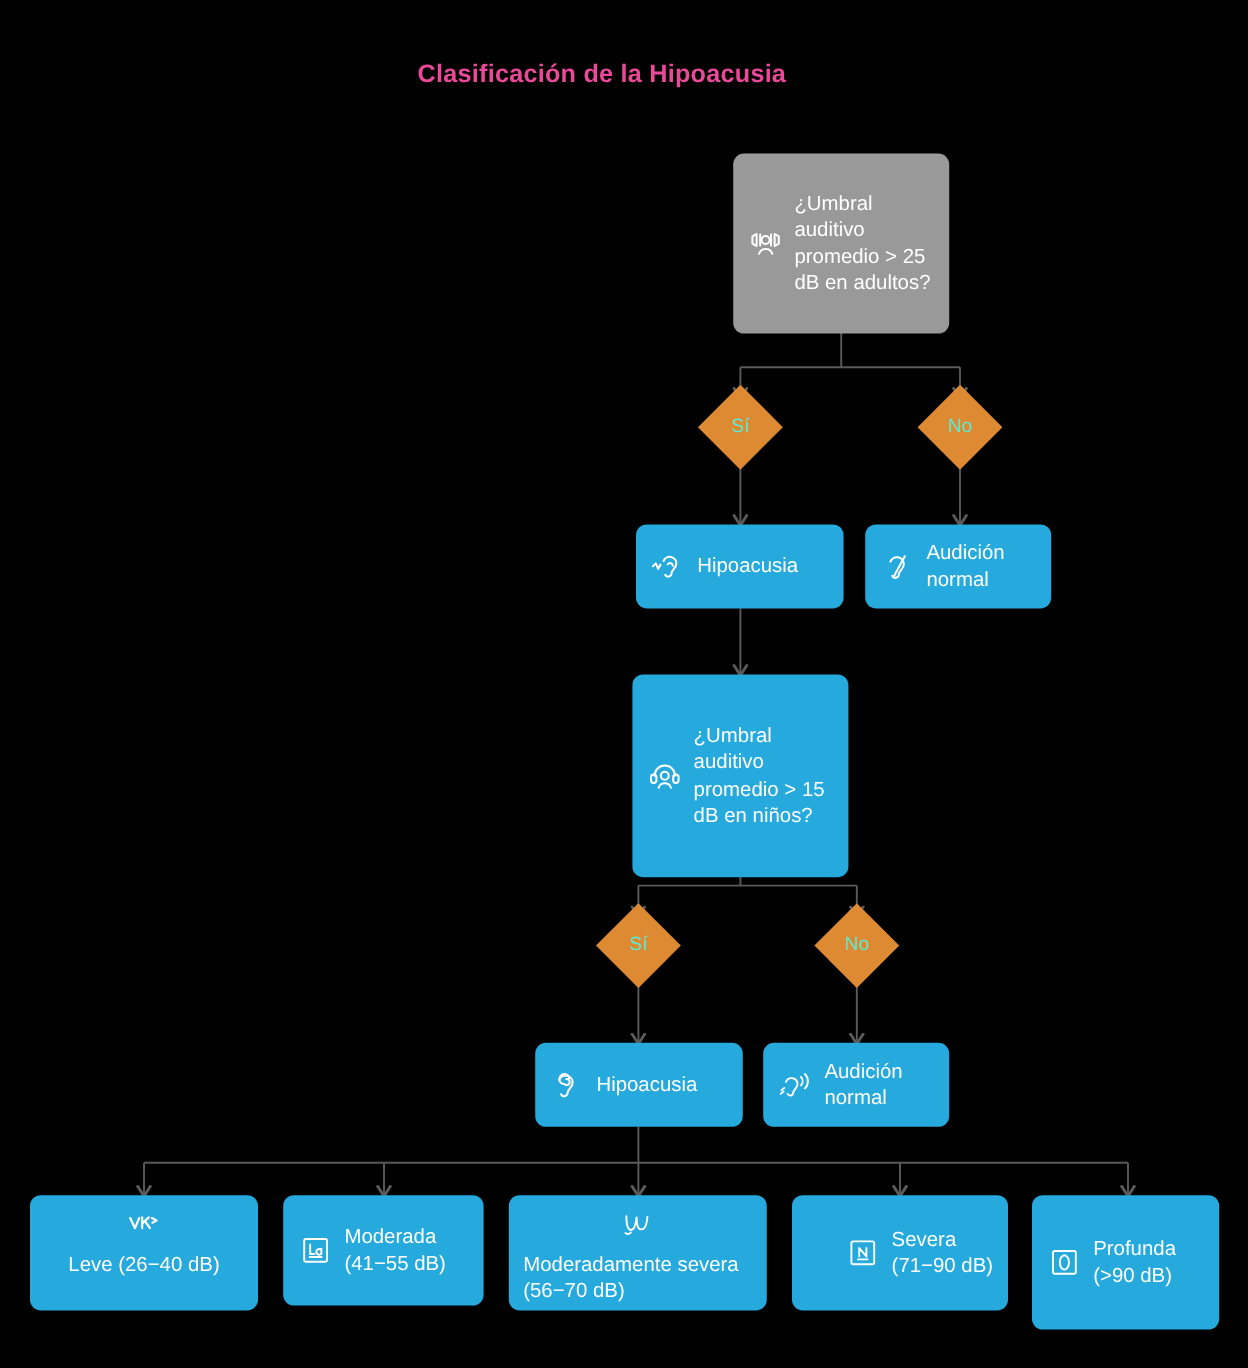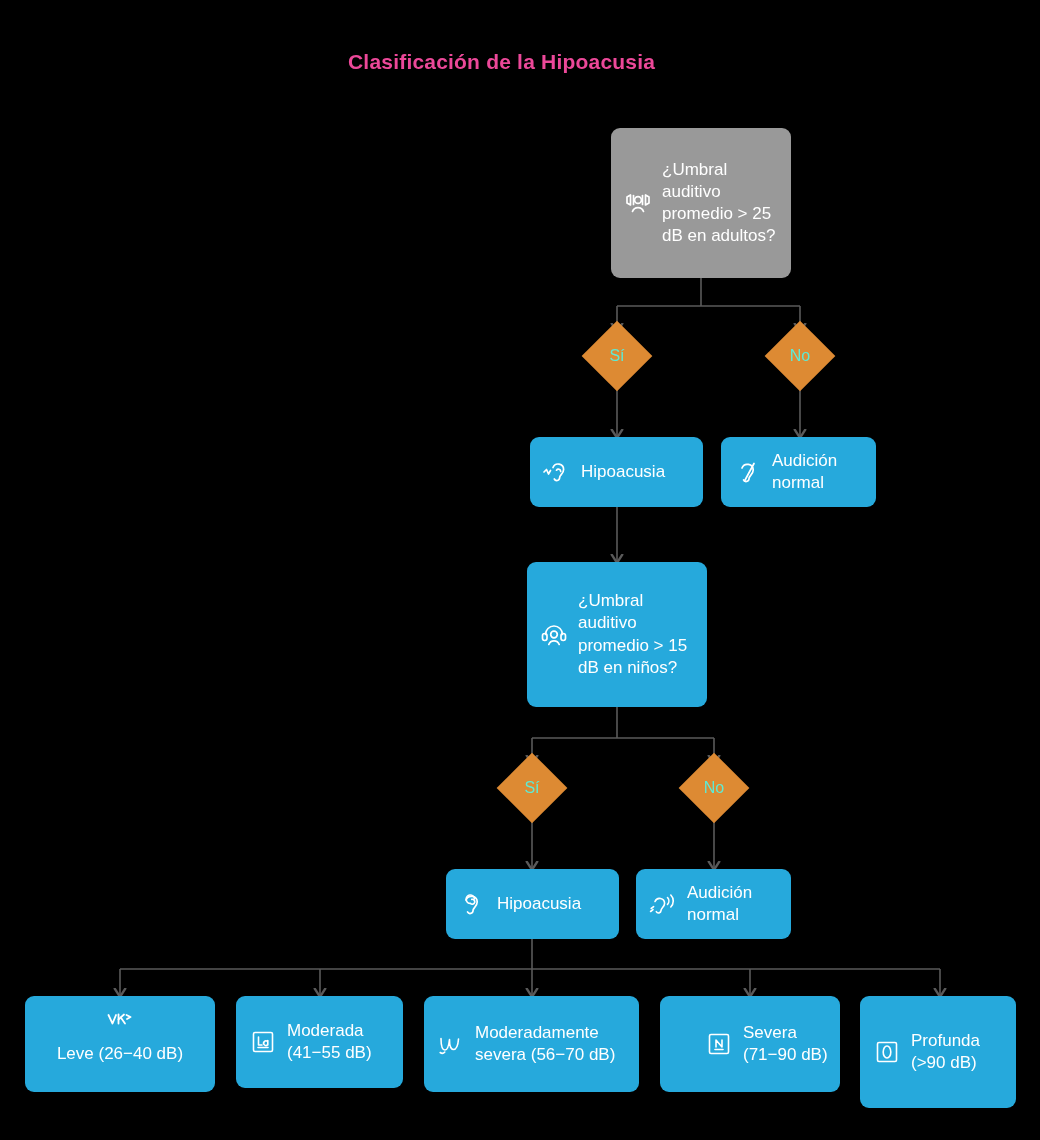--- a/index.html
+++ b/index.html
@@ -165,21 +165,21 @@
   <div class="node blue" style="left:721px; top:437px; width:155px; height:70px;">
     <span class="ico">
       <svg viewBox="0 0 30 30" fill="none" stroke="#ffffff" stroke-width="1.7" stroke-linecap="round" stroke-linejoin="round">
         <path d="M9 11 a5.8 5.8 0 0 1 11.2 2.1 c0 4.4 -4.2 5.3 -4.2 8.6 a2.9 2.9 0 0 1 -5.5 1.2"></path>
         <path d="M21 6.5 L11.5 24"></path>
       </svg>
     </span>
     <span class="lbl">Audición normal</span>
   </div>
 
-  <div class="node blue" style="left:527px; top:562px; width:180px; height:145px;">
+  <div class="node blue" style="left:527px; top:562px; width:180px; height:169px;">
     <span class="ico">
       <svg viewBox="0 0 30 30" fill="none" stroke="#ffffff" stroke-width="1.7" stroke-linecap="round" stroke-linejoin="round">
         <path d="M6.5 14.5 a8.5 8.5 0 0 1 17 0"></path>
         <rect x="3.5" y="13.5" width="4.5" height="7" rx="2.2"></rect>
         <rect x="22" y="13.5" width="4.5" height="7" rx="2.2"></rect>
         <circle cx="15" cy="14.5" r="3.3"></circle>
         <path d="M9.8 24.5 a5.5 5.5 0 0 1 10.4 0"></path>
       </svg>
     </span>
     <span class="lbl">¿Umbral auditivo promedio &gt; 15 dB en niños?</span>
@@ -232,21 +232,21 @@
       <svg viewBox="0 0 30 30" fill="none" stroke="#ffffff" stroke-width="1.6" stroke-linecap="round" stroke-linejoin="round">
         <rect x="5.5" y="5.5" width="19" height="19" rx="1.5"></rect>
         <path d="M10.5 10 L10.5 18 L14 18"></path>
         <path d="M19.5 14.5 a2.3 2.3 0 1 0 0 3.4 M19.8 13.5 L19.8 18"></path>
         <path d="M10 20.5 L20 20.5"></path>
       </svg>
     </span>
     <span class="lbl">Moderada (41−55 dB)</span>
   </div>
 
-  <div class="node blue" style="left:424px; top:996px; width:215px; height:96px;">
+  <div class="node blue" style="left:424px; top:996px; width:215px; height:96px;flex-direction:column;">
     <span class="ico">
       <svg viewBox="0 0 30 30" fill="none" stroke="#ffffff" stroke-width="1.6" stroke-linecap="round" stroke-linejoin="round">
         <path d="M5 9.5 C5 16 6 21 9 21 C12 21 13 15 13.5 10.5 C13.5 16 14.5 20.5 17.5 20.5 C20.5 20.5 22 16.5 22.5 10"></path>
         <path d="M4.2 23.5 C5.5 24.5 7.5 24.5 8.8 23"></path>
       </svg>
     </span>
     <span class="lbl">Moderadamente severa (56−70 dB)</span>
   </div>
 
   <div class="node blue" style="left:660px; top:996px; width:180px; height:96px;padding-left:44px;">

